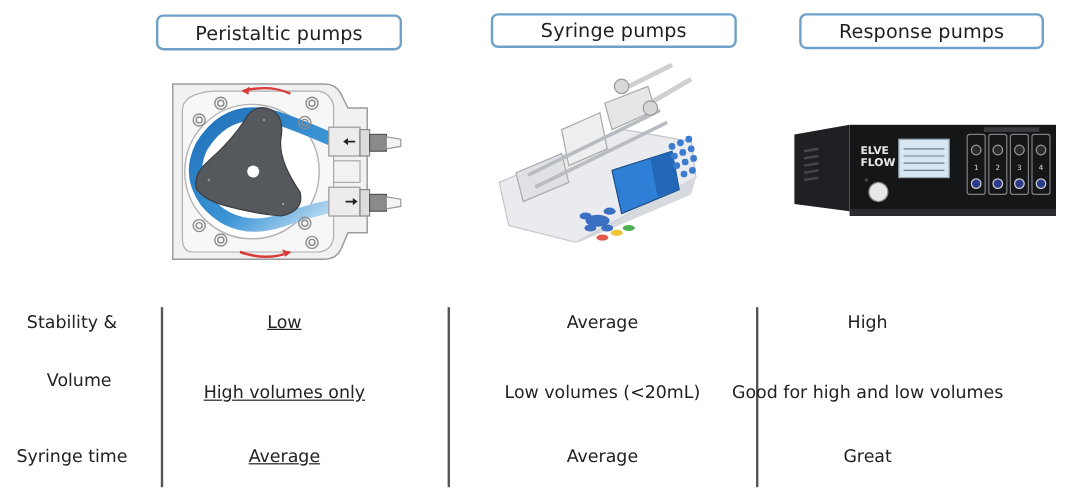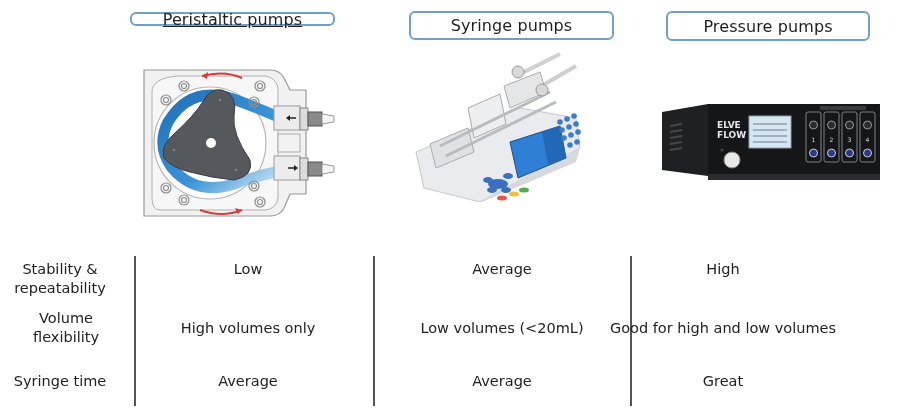--- a/index.html
+++ b/index.html
@@ -7,21 +7,21 @@
   body { position: relative; font-family: "DejaVu Sans", "Liberation Sans", sans-serif; color: #222222; }
 
   .header-box {
     position: absolute;
     border: 2px solid #6fa0c8;
     border-radius: 6px;
     background: #ffffff;
     display: flex; align-items: center; justify-content: center;
     font-size: 16px; color: #1e1e1e; letter-spacing: 0.1px;
   }
-  #hb-0 { left: 130px; top: 12px; width: 205px; height: 14px; text-decoration: underline; }
+  #hb-0 { left: 130px; top: 12px; width: 205px; height: 30px; }
   #hb-1 { left: 409px; top: 11px; width: 205px; height: 29px; text-align: right; }
   #hb-2 { left: 666px; top: 11px; width: 204px; height: 30px; }
 
   .product { position: absolute; }
   #img-peristaltic { left: 138px; top: 64px; width: 212px; height: 158px; }
   #img-syringe { left: 410px; top: 52px; width: 172px; height: 150px; }
   #img-pressure { left: 660px; top: 98px; width: 222px; height: 84px; }
 
   .divider { position: absolute; top: 256px; height: 150px; width: 1.5px; background: #555555; }
   #div-0 { left: 134px; }
@@ -29,41 +29,41 @@
   #div-2 { left: 630px; }
 
   .row-label {
     position: absolute; left: 0; width: 120px;
     text-align: center; font-size: 14.5px; line-height: 19px; color: #222;
   }
   .cell {
     position: absolute; text-align: center; font-size: 14.5px; line-height: 19px; color: #222;
     white-space: nowrap;
   }
-  .col-0 { left: 146px; width: 204px; }
+  .col-0 { left: 135px; width: 204px; text-decoration: underline; }
   .col-1 { left: 374px; width: 256px; }
   .col-2 { left: 595px; width: 256px; }
   .r0 { top: 260px; }
   .r1 { top: 309px; margin-top: 10px; }
   .r2 { top: 372px; }
   #lbl-0 { top: 260px; }
   #lbl-1 { top: 309px; padding-left: 12px; }
   #lbl-2 { top: 372px; }
 </style>
 </head>
 <body>
 
 <div class="header-box" id="hb-0">
   <span>Peristaltic pumps</span>
 </div>
 <div class="header-box" id="hb-1">
   <span>Syringe pumps</span>
 </div>
 <div class="header-box" id="hb-2">
-  <span>Pressure pumps</span>
+  <span>Response pumps</span>
 </div>
 
 <div class="product" id="img-peristaltic">
   <svg width="212" height="158" viewBox="0 0 212 158">
     <defs>
       <linearGradient id="tubeG" x1="0" y1="0" x2="1" y2="1">
         <stop offset="0" stop-color="#1f6fb8"></stop>
         <stop offset="0.6" stop-color="#3c95d6"></stop>
         <stop offset="1" stop-color="#cfe6f6"></stop>
       </linearGradient>
@@ -227,25 +227,23 @@
     <rect x="160" y="8" width="46" height="4" fill="#3a3b3f"></rect>
   </svg>
 </div>
 
 <div class="divider" id="div-0"></div>
 <div class="divider" id="div-1"></div>
 <div class="divider" id="div-2"></div>
 
 <div class="row-label" id="lbl-0">
   <div>Stability &amp;</div>
-  <div>repeatability</div>
 </div>
 <div class="row-label" id="lbl-1">
   <div>Volume</div>
-  <div>flexibility</div>
 </div>
 <div class="row-label" id="lbl-2">
   <div>Syringe time</div>
 </div>
 
 <div class="cell col-0 r0">Low</div>
 <div class="cell col-1 r0">Average</div>
 <div class="cell col-2 r0">High</div>
 
 <div class="cell col-0 r1">High volumes only</div>

